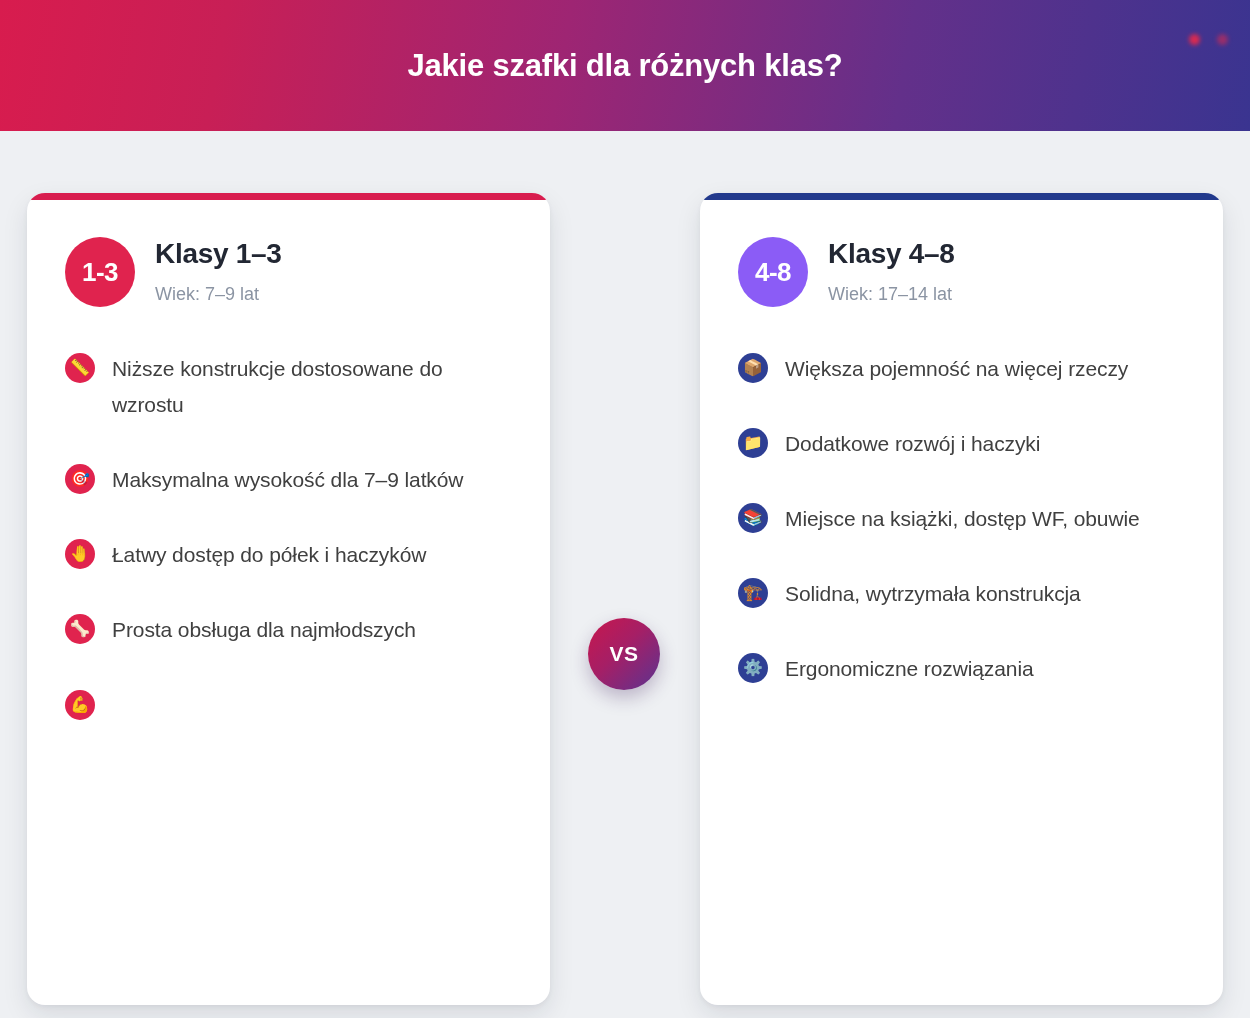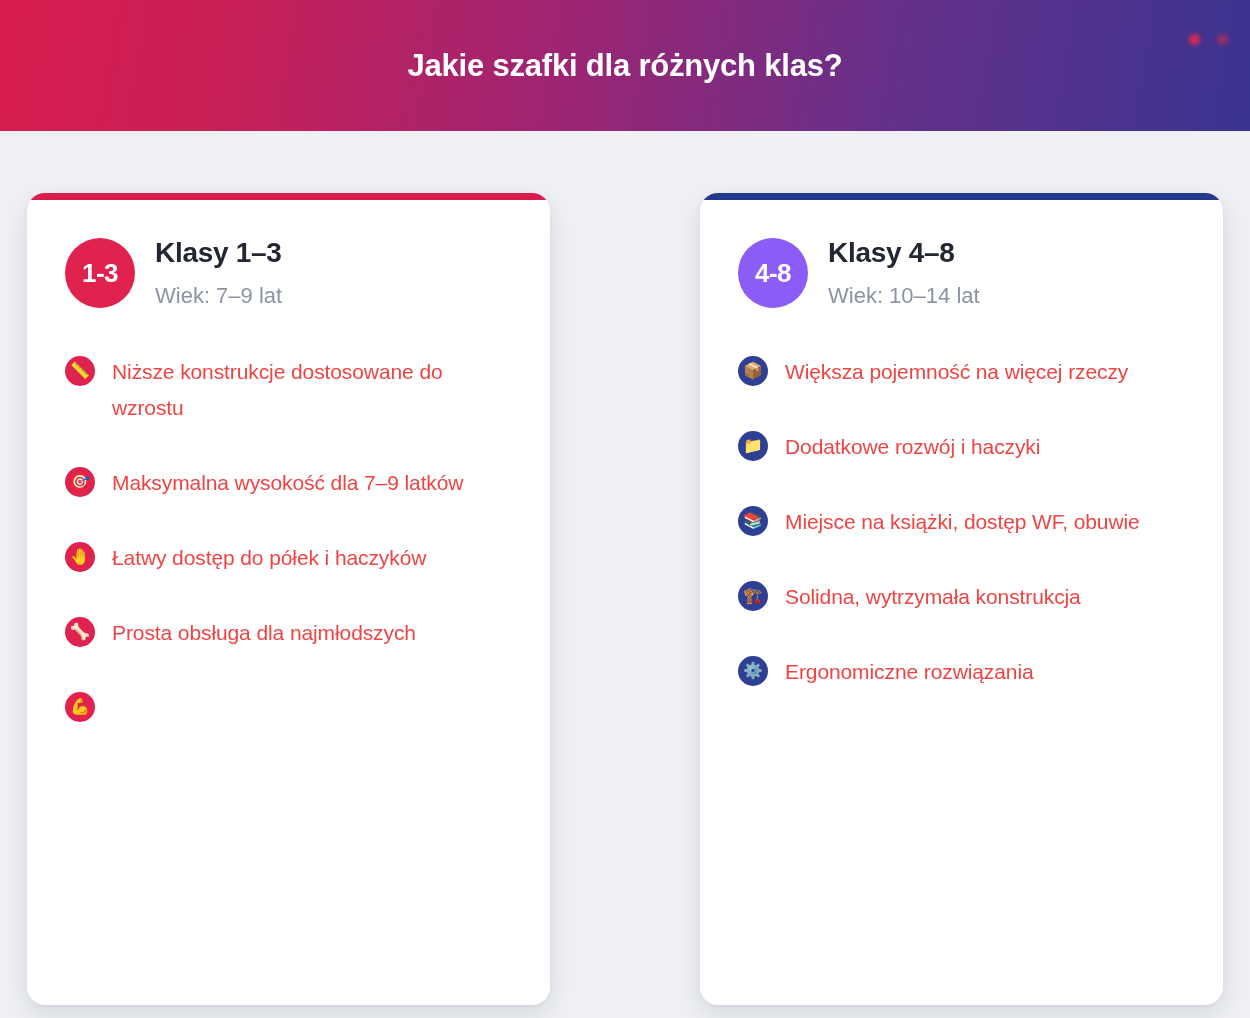--- a/index.html
+++ b/index.html
@@ -121,21 +121,21 @@
 
   .card-title {
     font-size: 28px;
     font-weight: bold;
     color: #222733;
     letter-spacing: -0.3px;
     line-height: 1.15;
   }
 
   .card-sub {
-    font-size: 22px;
+    font-size: 18px;
     color: #8b94a3;
     line-height: 1.2;
   }
 
   
   .features { list-style: none; }
 
   .feature {
     display: flex;
     align-items: flex-start;
@@ -154,21 +154,21 @@
     justify-content: center;
     font-size: 16px;
     line-height: 1;
     margin-top: 2px;
   }
   .feature-icon.red  { background: #e0234e; }
   .feature-icon.blue { background: #2e3f94; }
 
   .feature-text {
     font-size: 21px;
-    color: #ef4444;
+    color: #404040;
     line-height: 1.72;
     letter-spacing: -0.1px;
   }
 
   
   .vs-badge {
     position: absolute;
     left: 588px;
     top: 487px;
     width: 72px;
@@ -230,21 +230,21 @@
           <span class="feature-icon red">💪</span>
         </li>
       </ul>
     </section>
 
     <section class="card blue">
       <div class="card-head">
         <div class="badge blue">4-8</div>
         <div class="head-text">
           <div class="card-title">Klasy 4–8</div>
-          <div class="card-sub">Wiek: 10–14 lat</div>
+          <div class="card-sub">Wiek: 17–14 lat</div>
         </div>
       </div>
       <ul class="features">
         <li class="feature">
           <span class="feature-icon blue">📦</span>
           <span class="feature-text">Większa pojemność na więcej rzeczy</span>
         </li>
         <li class="feature">
           <span class="feature-icon blue">📁</span>
           <span class="feature-text">Dodatkowe rozwój i haczyki</span>
@@ -259,14 +259,15 @@
         </li>
         <li class="feature">
           <span class="feature-icon blue">⚙️</span>
           <span class="feature-text">Ergonomiczne rozwiązania</span>
         </li>
       </ul>
     </section>
 
   </div>
 
+  <div class="vs-badge">VS</div>
 
 </div>
 
 </body></html>

